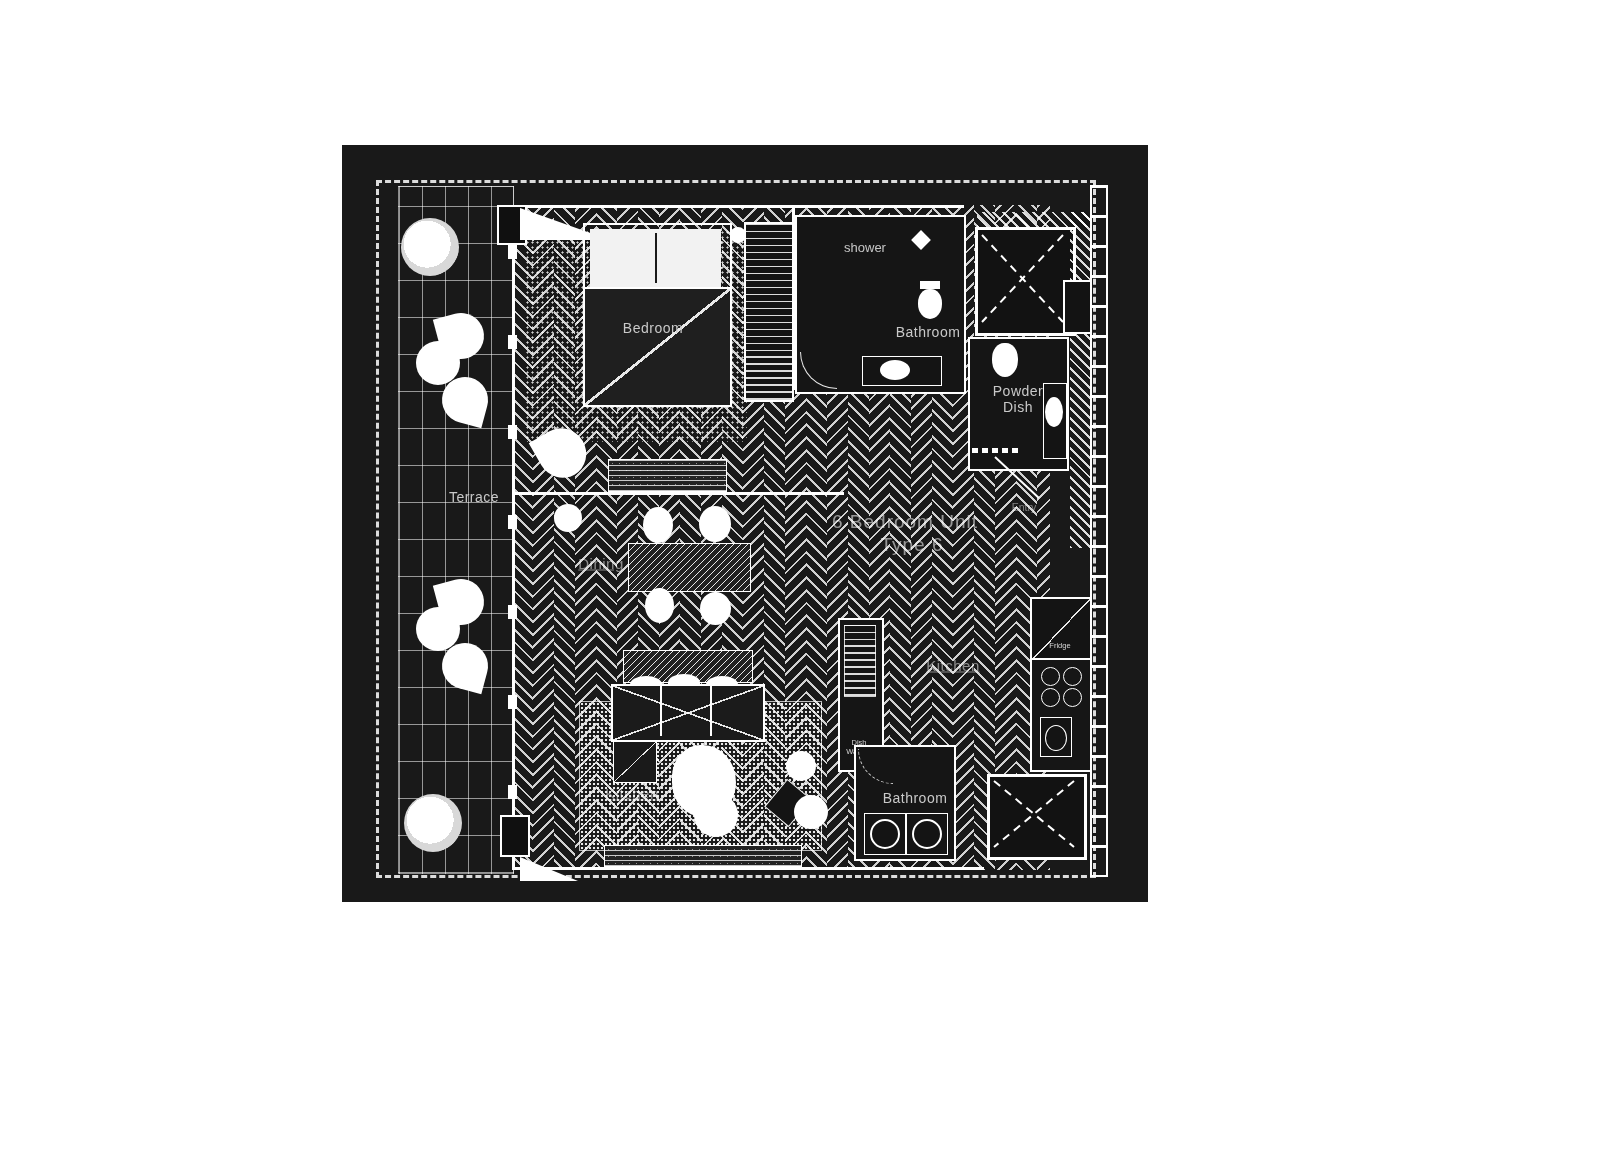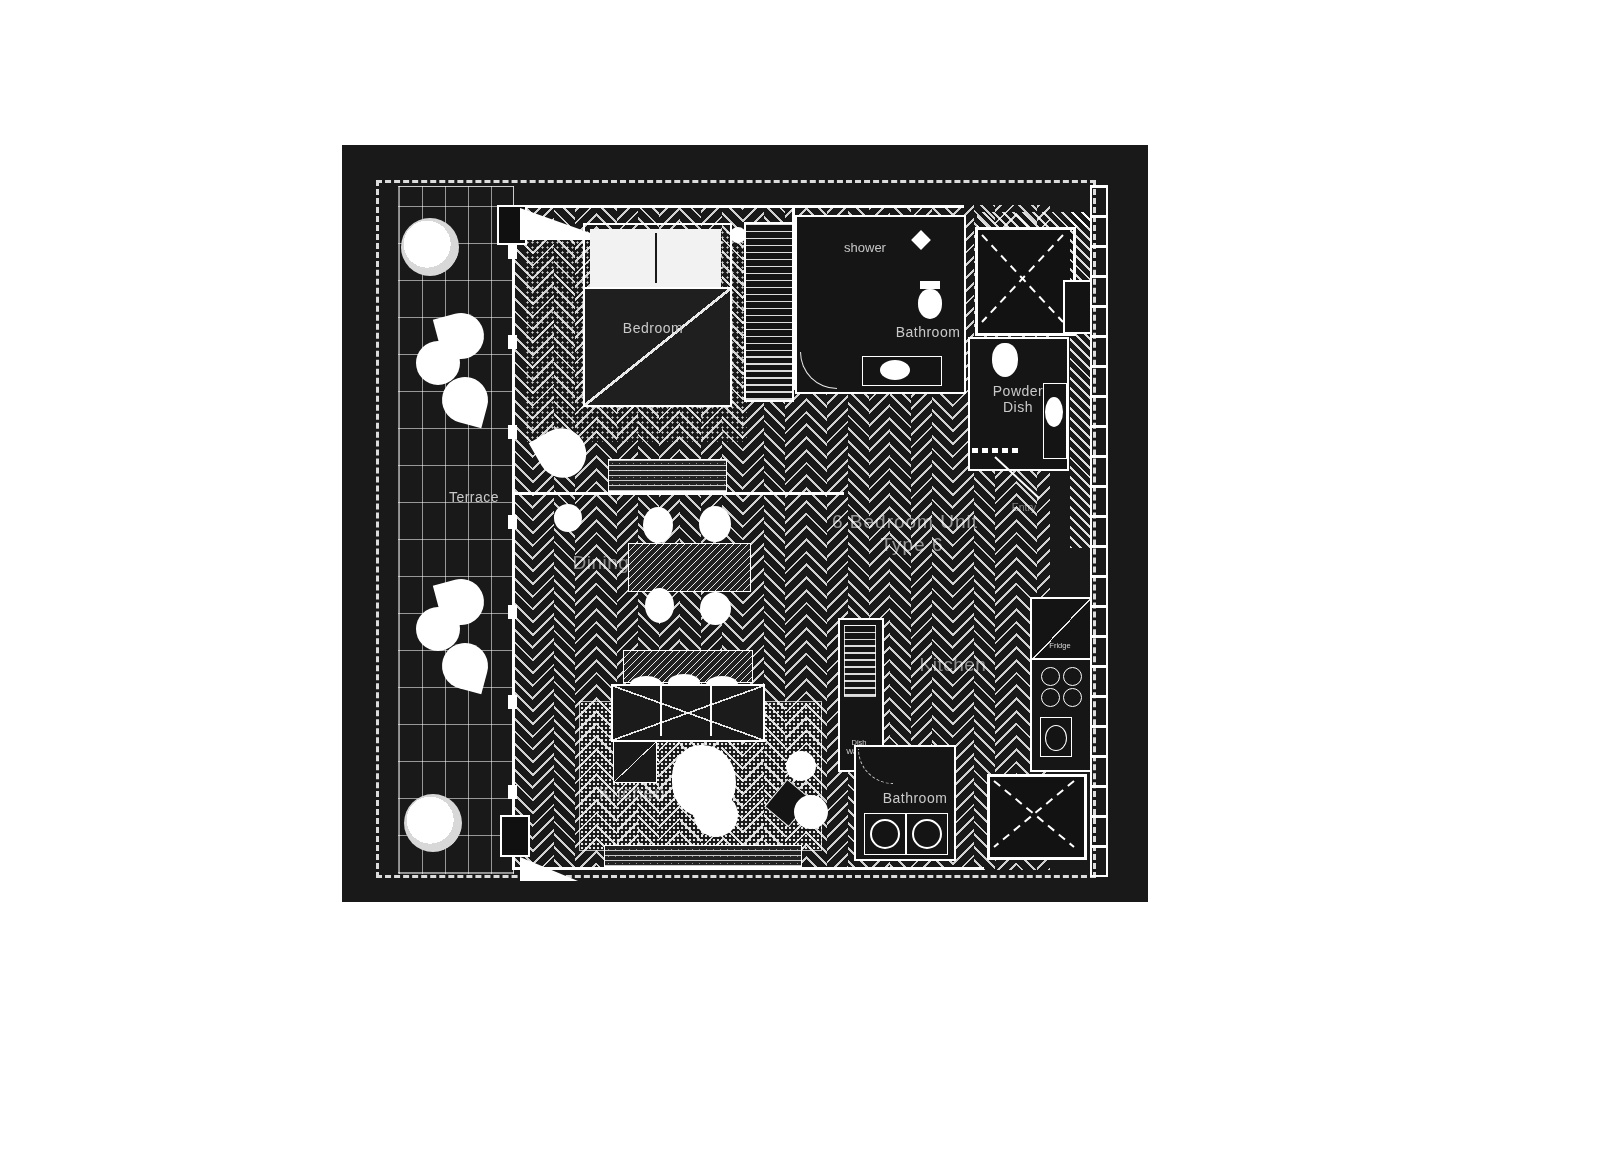--- a/index.html
+++ b/index.html
@@ -37,21 +37,21 @@
   .wall{background:#fff;}
   .tree{border-radius:50%;background:radial-gradient(circle at 45% 45%,#fff 0 52%,#d8d8d8 52% 72%,rgba(255,255,255,.3) 73% 100%);}
   .petal{background:#fff;border-radius:0 50% 50% 50%;}
   .fanup{background:#fff;border-radius:50% 50% 6% 6%;}
   .toilet{background:#fff;border-radius:46% 46% 50% 50%;}
   .circle{border-radius:50%;}
 
   
   .lbl{position:absolute;transform:translate(-50%,-50%);white-space:nowrap;color:#c9c9c9;text-align:center;}
   .lbl-md{font-size:14px;letter-spacing:.5px;padding-left:24px;}
-  .lbl-faint{font-size:19px;color:rgba(255,255,255,.5);letter-spacing:.5px;}
+  .lbl-faint{font-size:15px;color:rgba(255,255,255,.5);letter-spacing:.5px;text-decoration:underline;}
   .lbl-sm{font-size:13px;color:rgba(255,255,255,.75);}
   .lbl-xs{font-size:7.5px;color:rgba(255,255,255,.8);}
   .lbl-title{font-size:19px;color:rgba(255,255,255,.55);letter-spacing:1px;}
   .lbl-entry{font-size:10.5px;color:rgba(255,255,255,.45);}
 </style>
 </head>
 <body>
 
 <div class="page">
   <div class="canvas">

